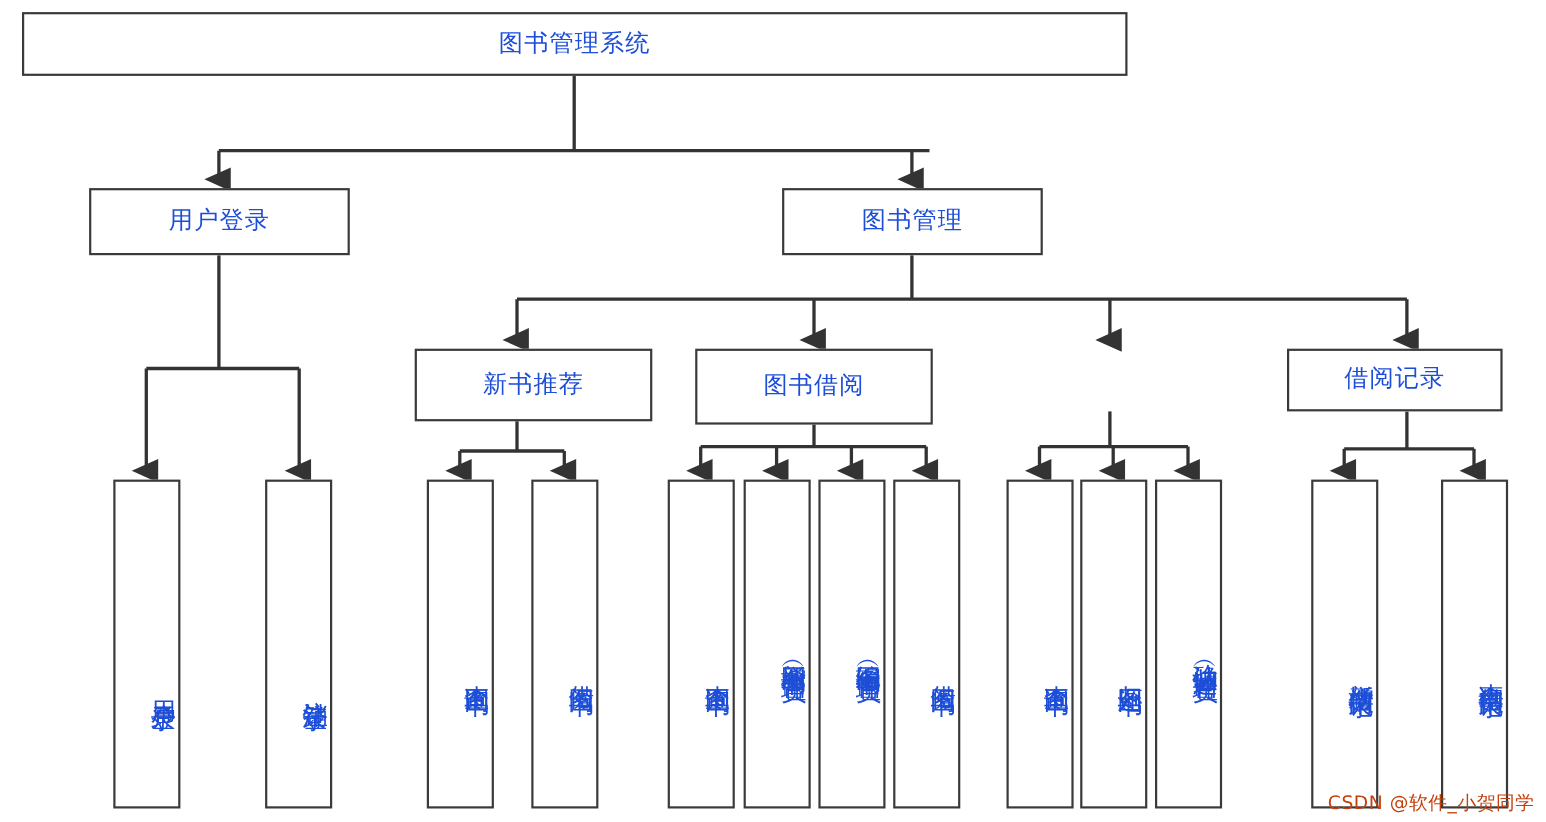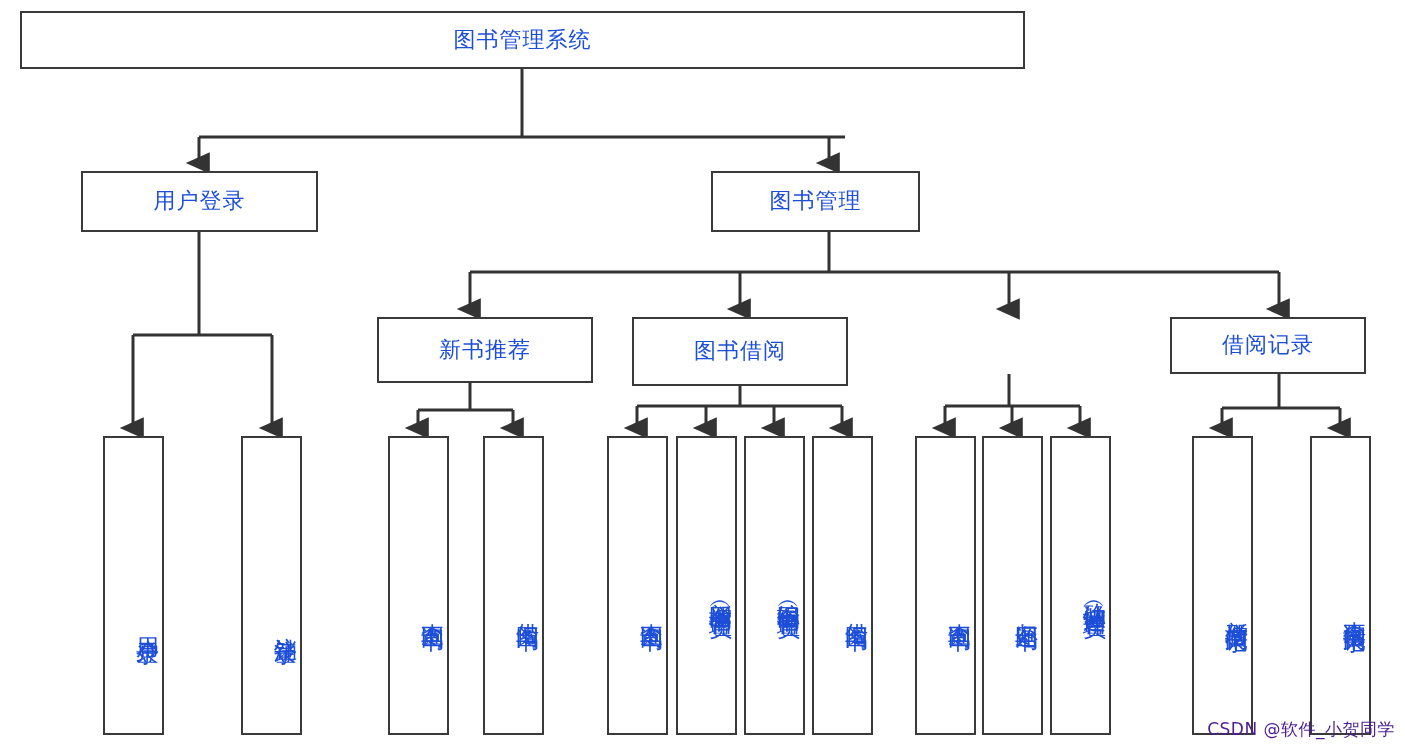--- a/index.html
+++ b/index.html
@@ -55,21 +55,21 @@
   .node.vert.pad-top-md { padding-top: 46px; }
   .node.vert.pad-top-sm { padding-top: 16px; }
   .node.vert .vtext {
     display: block;
   }
   .watermark {
     position: absolute;
     right: 10px;
     bottom: 6px;
     font-size: 17px;
-    color: #4c1d95;
+    color: #c2410c;
     white-space: nowrap;
     letter-spacing: 0.5px;
   }
 </style>
 </head>
 <body>
 
 <div id="canvas">
 
   <svg class="lines" viewBox="0 0 1405 747" xmlns="http://www.w3.org/2000/svg">
@@ -123,21 +123,21 @@
     </g>
   </svg>
 
   <div class="node horiz" style="left:20px;top:11px;width:1005px;height:58px;">
     <span>图书管理系统</span>
   </div>
 
   <div class="node horiz" style="left:81px;top:171px;width:237px;height:61px;">
     <span>用户登录</span>
   </div>
-  <div class="node horiz" style="left:711px;top:171px;width:209px;height:61px;">
+  <div class="node horiz" style="left:711px;top:171px;width:237px;height:61px;">
     <span>图书管理</span>
   </div>
 
   <div class="node horiz" style="left:362px;top:317px;width:216px;height:66px;margin-left:15px;">
     <span>新书推荐</span>
   </div>
   <div class="node horiz" style="left:632px;top:317px;width:216px;height:69px;">
     <span>图书借阅</span>
   </div>
   <div class="node horiz" style="left:1170px;top:317px;width:196px;height:57px;">

